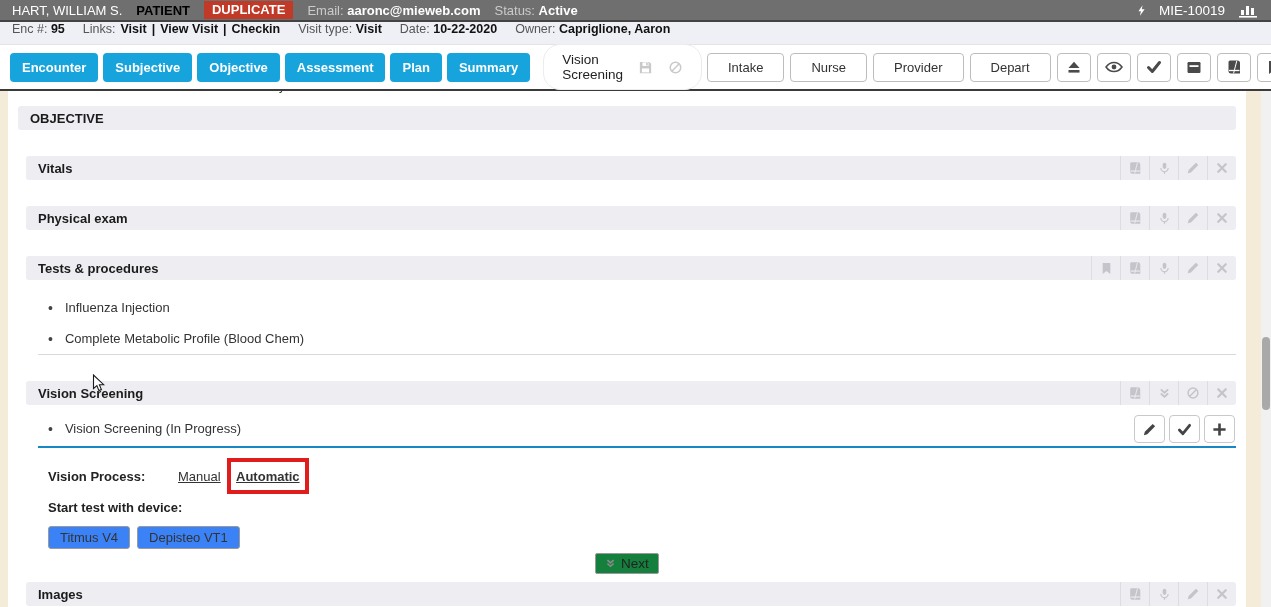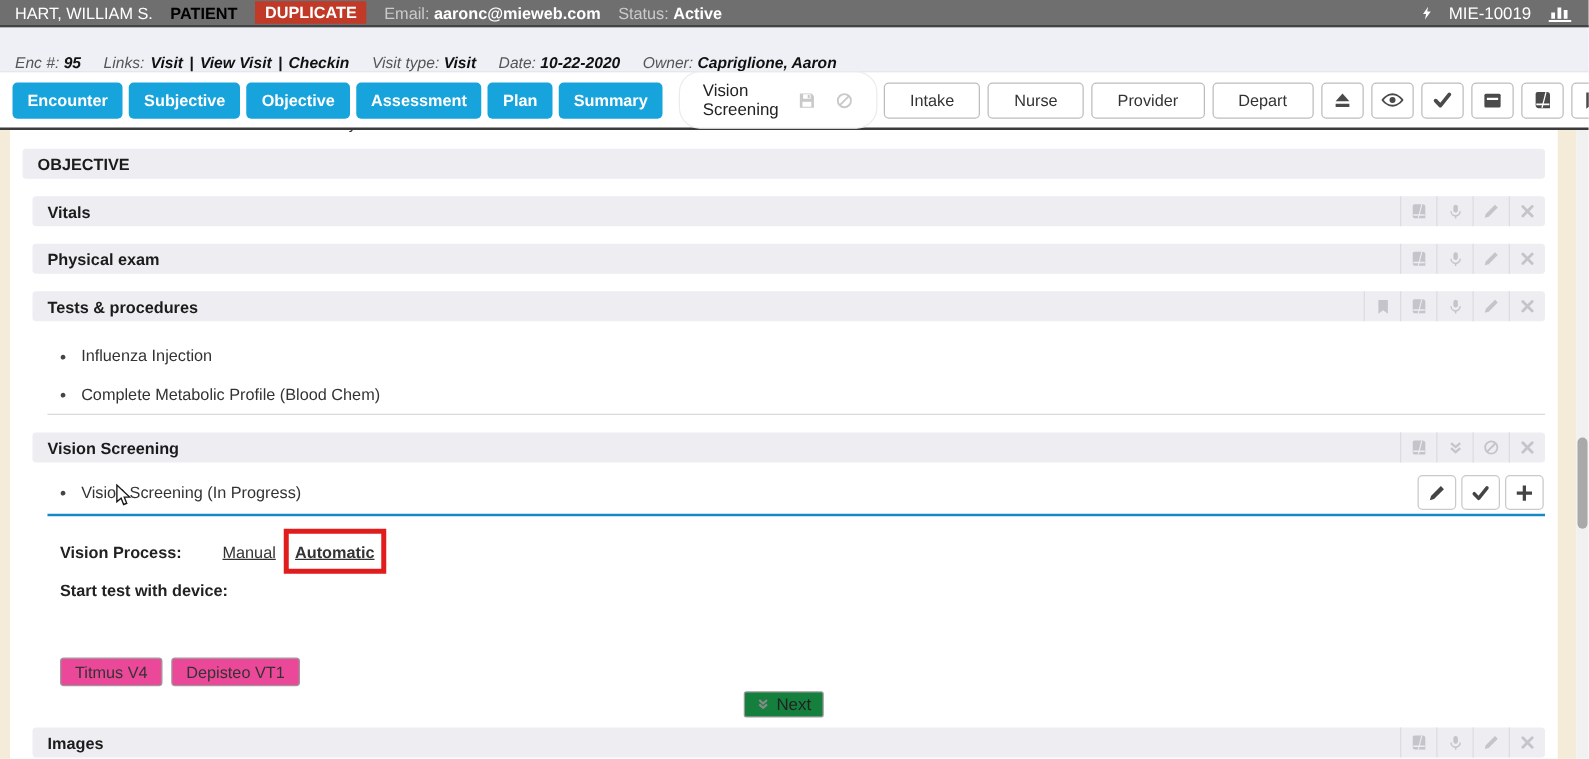--- a/index.html
+++ b/index.html
@@ -11,23 +11,23 @@
     display:flex; align-items:center; padding:0 12px; gap:14px;
     color:#fff; font-size:13px; white-space:nowrap; }
   .topbar .name { font-weight:normal; }
   .topbar .role { font-weight:bold; color:#000000; }
   .badge { background:#c13a28; color:#fff; font-weight:bold; padding:1px 8px 2px; }
   .muted { color:#cbcbcb; font-weight:normal; }
   .bval { font-weight:bold; }
   .top-right { margin-left:auto; display:flex; align-items:center; gap:12px; }
 
   
-  .infobar { height:36px; background:#eff0f5; border-bottom:1px solid #e3e3ea;
-    display:flex; align-items:flex-end; padding:0 12px; gap:18px;
-    font-size:12.5px; color:#111; white-space:nowrap;font-style:italic; }
+  .infobar { height:23px; background:#eff0f5; border-bottom:1px solid #e3e3ea;
+    display:flex; align-items:flex-start; padding:0 12px; gap:18px;
+    font-size:12.5px; color:#111; white-space:nowrap; }
   .infobar .lbl { color:#555; }
   .infobar .val { font-weight:bold; color:#111; }
   .ilinks { font-weight:bold; display:flex; gap:5px; }
   .ilinks span { cursor:pointer; }
 
   
   .tabbar { height:46px; background:#fff; border-bottom:2px solid #3b3b3b;
     display:flex; align-items:center; padding:0 10px; gap:5px; }
   .tab { background:#17a3dc; color:#fff; border:none; border-radius:4px;
     font-family:inherit; font-weight:bold; font-size:13px; padding:7px 12px; cursor:pointer; }
@@ -49,21 +49,21 @@
   .main { flex:1; background:#fff; position:relative; overflow:hidden; }
   .vscroll { width:10px; background:#f1f1f1; position:relative; }
   .vscroll .thumb { position:absolute; left:1px; top:246px; width:8px; height:73px;
     background:#a9a9a9; border-radius:4px; }
 
   
   .bar { height:24px; background:#ededf2; border-radius:3px;
     display:flex; align-items:center; padding-left:12px;
     font-weight:bold; font-size:13px; color:#1b1b1b; cursor:pointer; }
   .bar.lvl1 { margin:15px 10px 0 10px; }
-  .bar.lvl2 { margin:14px 10px 0 18px; }
+  .bar.lvl2 { margin:26px 10px 0 18px; }
   .bar-icons { margin-left:auto; display:flex; height:100%; }
   .cell { width:29px; display:flex; align-items:center; justify-content:center;
     border-left:1px solid #dcdce2; color:#c4c4ca; cursor:pointer; }
 
   
   .bullet-row { margin:0 10px 0 40px; height:31px; display:flex; align-items:center;
     gap:12px; font-size:13px; color:#333; }
   .bullet-row.first { margin-top:12px; }
   .dot { font-size:14px; color:#444; }
   .sep-line { border-top:1px solid #d9d9d9; margin:0 10px 0 30px; }
@@ -84,22 +84,22 @@
   .proc-row .plabel { font-weight:bold; width:130px; }
   .vlink { color:#333; text-decoration:underline; cursor:pointer; }
   .vlink.sel { font-weight:bold; }
   .psep { margin:0 6px; color:#333; }
   .auto-wrap { position:relative; display:inline-block; }
   .red-annotation { position:absolute; left:-9px; top:-11px; width:calc(100% + 18px);
     height:36px; border:4px solid #e11c1c; pointer-events:none; }
 
   .start-label { margin:6px 10px 0 40px; font-weight:bold; font-size:13px; color:#222; }
   .dev-row { margin:11px 10px 0 40px; display:flex; gap:7px; }
-  .dev-btn { background:#ec4899; border:1px solid #9a9a9a; border-radius:3px;
-    font-family:inherit; font-size:13px; color:#333; padding:3px 11px; cursor:pointer;margin-top:35px; }
+  .dev-btn { background:#3b82f6; border:1px solid #9a9a9a; border-radius:3px;
+    font-family:inherit; font-size:13px; color:#333; padding:3px 11px; cursor:pointer; }
   .next-row { margin-top:4px; display:flex; justify-content:center; }
   .next-btn { background:#15803d; border:1px solid #9a9a9a; border-radius:2px;
     display:flex; align-items:center; gap:5px; font-family:inherit; font-size:13.5px;
     color:#222; padding:2px 9px; cursor:pointer; }
   .next-btn .ic { color:#8a8a8a; }
 
   .remnant { position:absolute; top:0; left:271px; width:6px; height:4px;
     overflow:hidden; font-size:12px; color:#333; }
   .remnant span { position:relative; top:-12px; }
 

